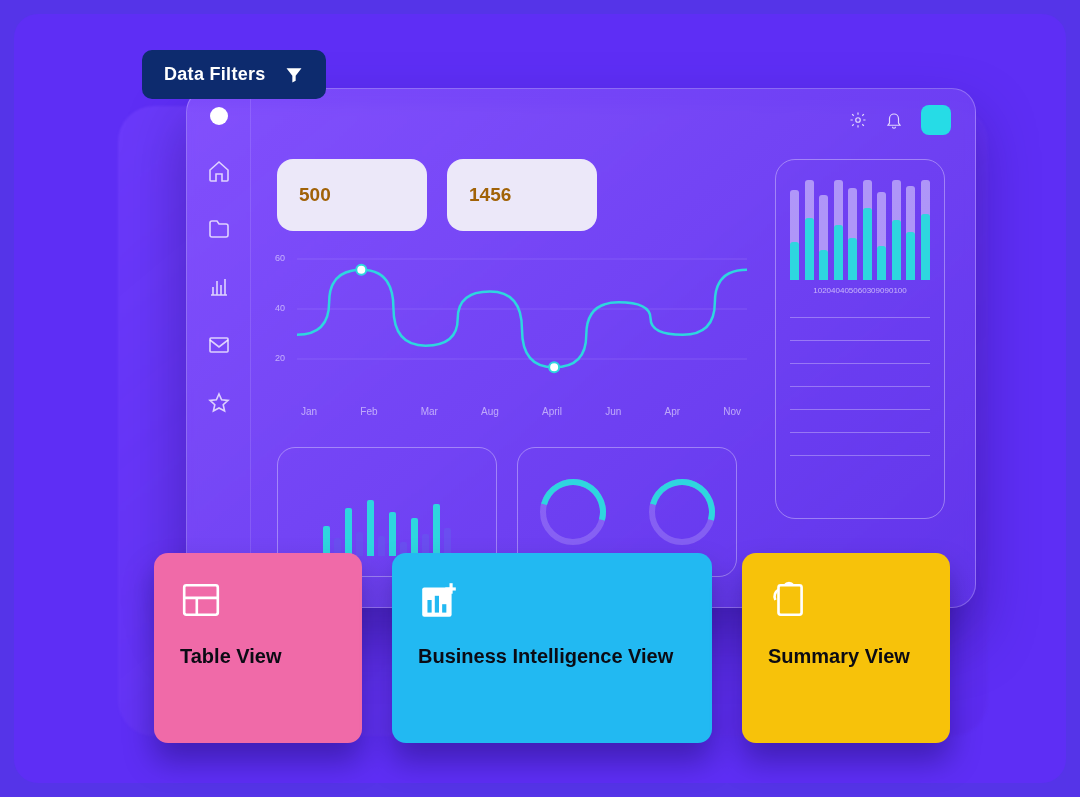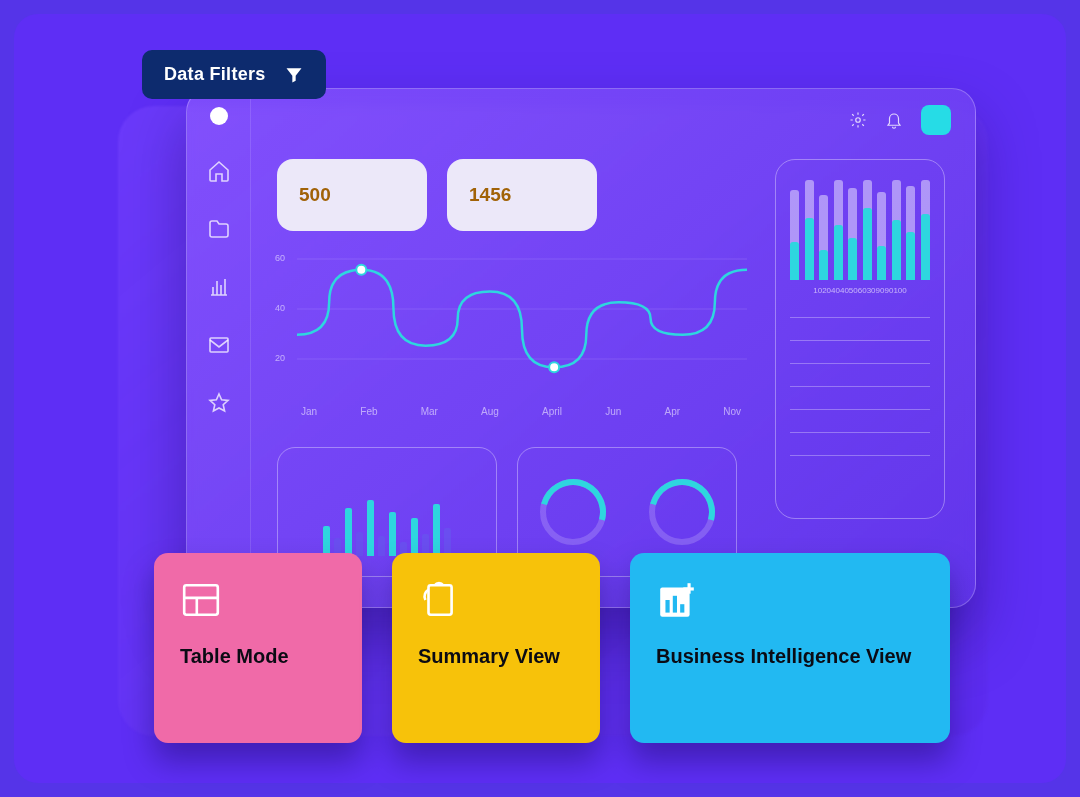--- a/index.html
+++ b/index.html
@@ -232,35 +232,35 @@
 
   </div>
 
   <div class="cards">
     <div class="card pink">
       <svg class="cicon" viewBox="0 0 40 40" fill="none" stroke="#fff" stroke-width="2.5">
           <rect x="4" y="6" width="32" height="28" rx="2"></rect>
           <line x1="4" y1="18" x2="36" y2="18"></line>
           <line x1="16" y1="18" x2="16" y2="34"></line>
         </svg>
-      <div class="ctitle">Table Mode</div>
-    </div>
-    <div class="card yellow">
-      <svg class="cicon" viewBox="0 0 40 40" fill="none" stroke="#fff" stroke-width="2.5">
-          <rect x="10" y="6" width="22" height="28" rx="2"></rect>
-          <path d="M10 10c-3 2-5 6-3 10M16 6c2-3 6-3 8 0"></path>
-        </svg>
-      <div class="ctitle">Summary View</div>
+      <div class="ctitle">Table View</div>
     </div>
     <div class="card blue">
       <svg class="cicon" viewBox="0 0 40 40" fill="#fff">
           <rect x="4" y="8" width="28" height="28" rx="2"></rect>
           <rect x="9" y="20" width="4" height="12" fill="#22b9f2"></rect>
           <rect x="16" y="16" width="4" height="16" fill="#22b9f2"></rect>
           <rect x="23" y="24" width="4" height="8" fill="#22b9f2"></rect>
           <rect x="30" y="4" width="3" height="10"></rect>
           <rect x="26" y="8" width="10" height="3"></rect>
         </svg>
       <div class="ctitle">Business Intelligence View</div>
     </div>
+    <div class="card yellow">
+      <svg class="cicon" viewBox="0 0 40 40" fill="none" stroke="#fff" stroke-width="2.5">
+          <rect x="10" y="6" width="22" height="28" rx="2"></rect>
+          <path d="M10 10c-3 2-5 6-3 10M16 6c2-3 6-3 8 0"></path>
+        </svg>
+      <div class="ctitle">Summary View</div>
+    </div>
   </div>
 
 </div>
 
 </body></html>

